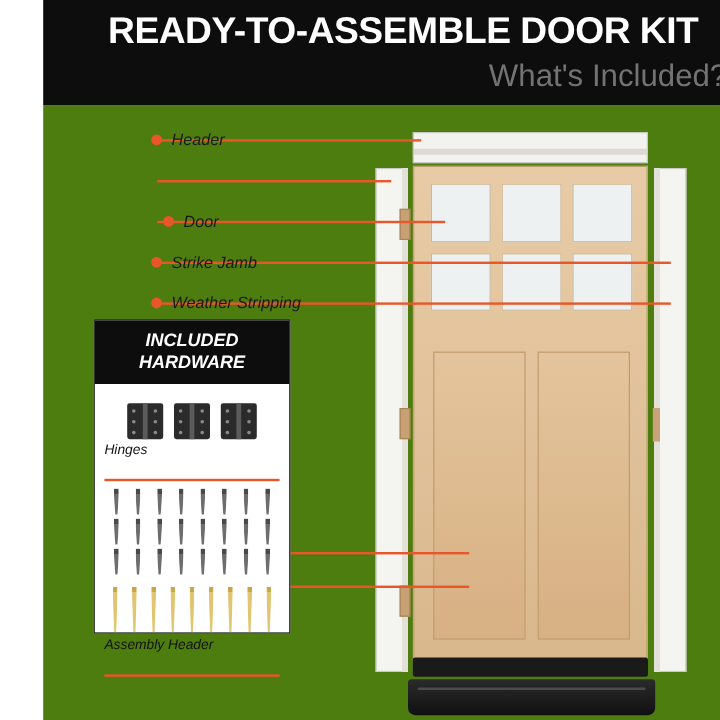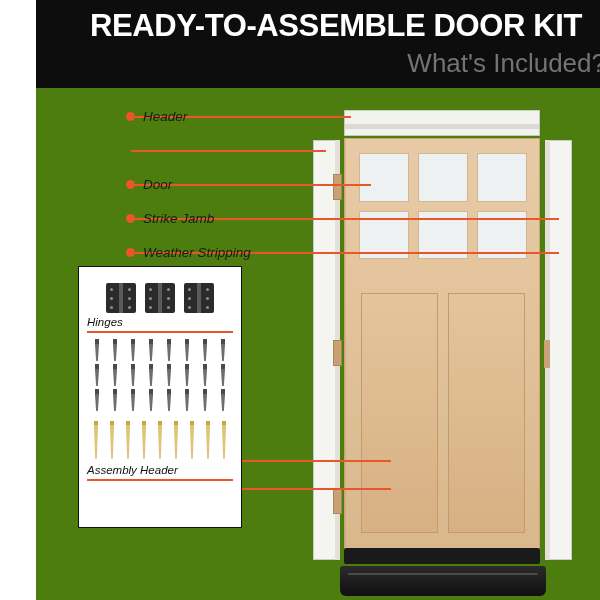--- a/index.html
+++ b/index.html
@@ -280,21 +280,21 @@
     border-radius: 50%;
     background: #8b8b8b;
     box-shadow: 0 9px 0 #8b8b8b, 0 18px 0 #8b8b8b,
                 18px 0 0 #8b8b8b, 18px 9px 0 #8b8b8b, 18px 18px 0 #8b8b8b;
   }
   .hw-caption {
     font-size: 11.5px;
     color: #111111;
     margin-top: 3px;
     border-bottom: 2px solid #e8562a;
-    padding-bottom: 3px;
+    padding-bottom: 18px;
     display: block;
   }
   .screw-grid {
     display: grid;
     grid-template-columns: repeat(8, 1fr);
     gap: 3px 2px;
     padding: 6px 2px 2px 2px;
   }
   .screw-s {
     height: 22px;
@@ -367,21 +367,21 @@
     <div class="lead" style="left:95px; top:96px; width:240px;"></div>
     <div class="lead" style="left:95px; top:130px; width:428px;"></div>
     <div class="lead" style="left:95px; top:164px; width:428px;"></div>
     <div class="lead" style="left:55px; top:372px; width:300px;"></div>
     <div class="lead" style="left:55px; top:400px; width:300px;"></div>
 
     <div class="callout" style="left:90px; top:18px;">
       <span class="dot"></span>
       <span class="label">Header</span>
     </div>
-    <div class="callout" style="left:90px; top:86px;">
+    <div class="callout" style="left:100px; top:86px;">
       <span class="dot"></span>
       <span class="label">Door</span>
     </div>
     <div class="callout" style="left:90px; top:154px;">
       <span class="dot"></span>
       <span class="label">Weather Stripping</span>
     </div>
     <div class="callout" style="left:90px; top:120px;">
       <span class="dot"></span>
       <span class="label">Strike Jamb</span>
@@ -389,20 +389,24 @@
     <div class="callout" style="left:50px; top:362px;">
       <span class="dot"></span>
       <span class="label">Door Sweep</span>
     </div>
     <div class="callout" style="left:50px; top:390px;">
       <span class="dot"></span>
       <span class="label">Threshold</span>
     </div>
 
     <div class="hw-box">
+      <div class="hw-head">
+        <div>INCLUDED</div>
+        <div>HARDWARE</div>
+      </div>
       <div class="hw-body">
 
         <div class="hw-row">
           <div class="hinge-img"></div>
           <div class="hinge-img"></div>
           <div class="hinge-img"></div>
         </div>
         <span class="hw-caption">Hinges</span>
 
         <div class="screw-grid">

